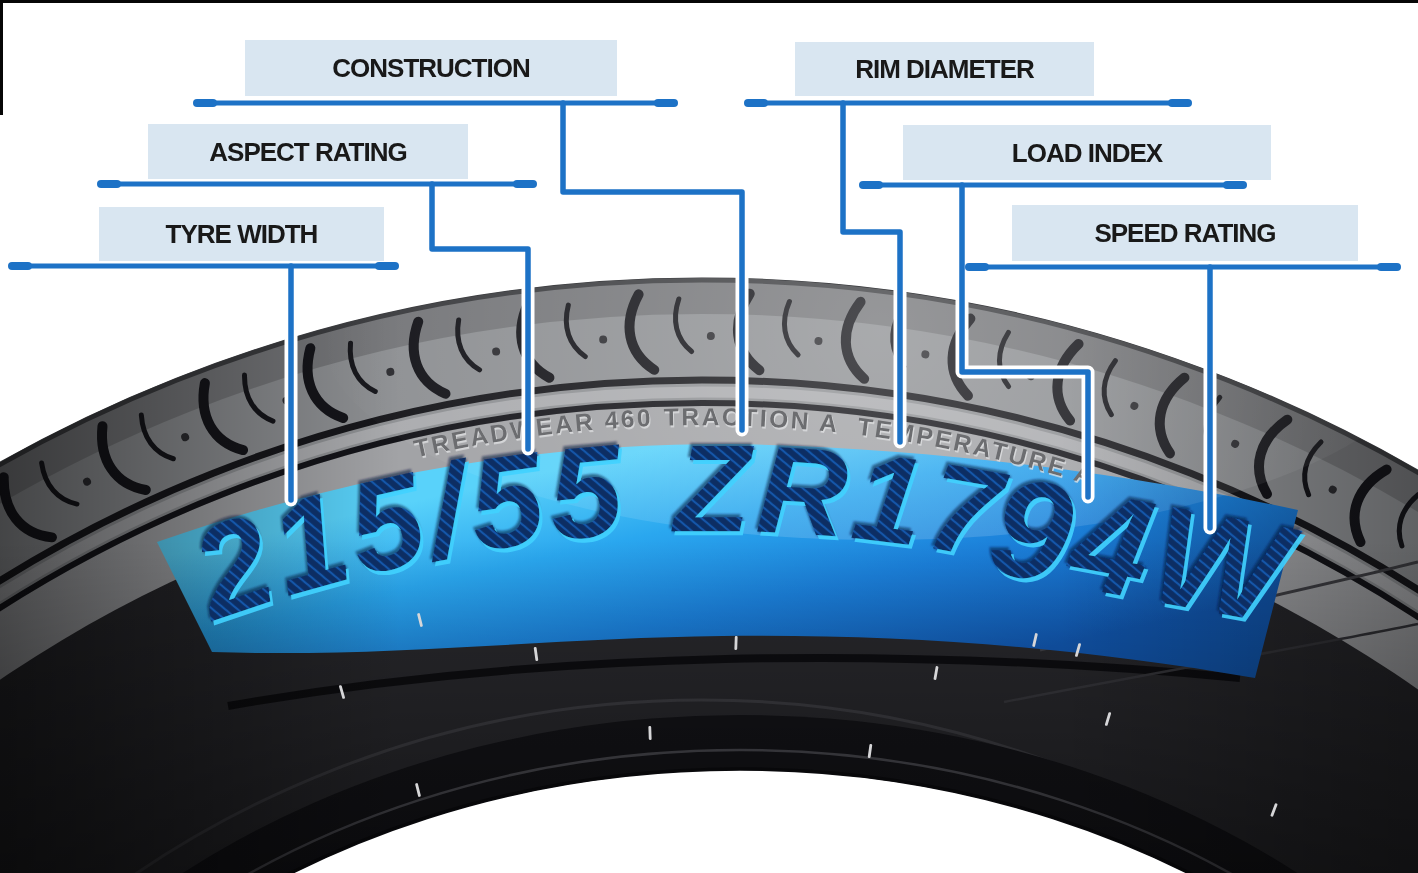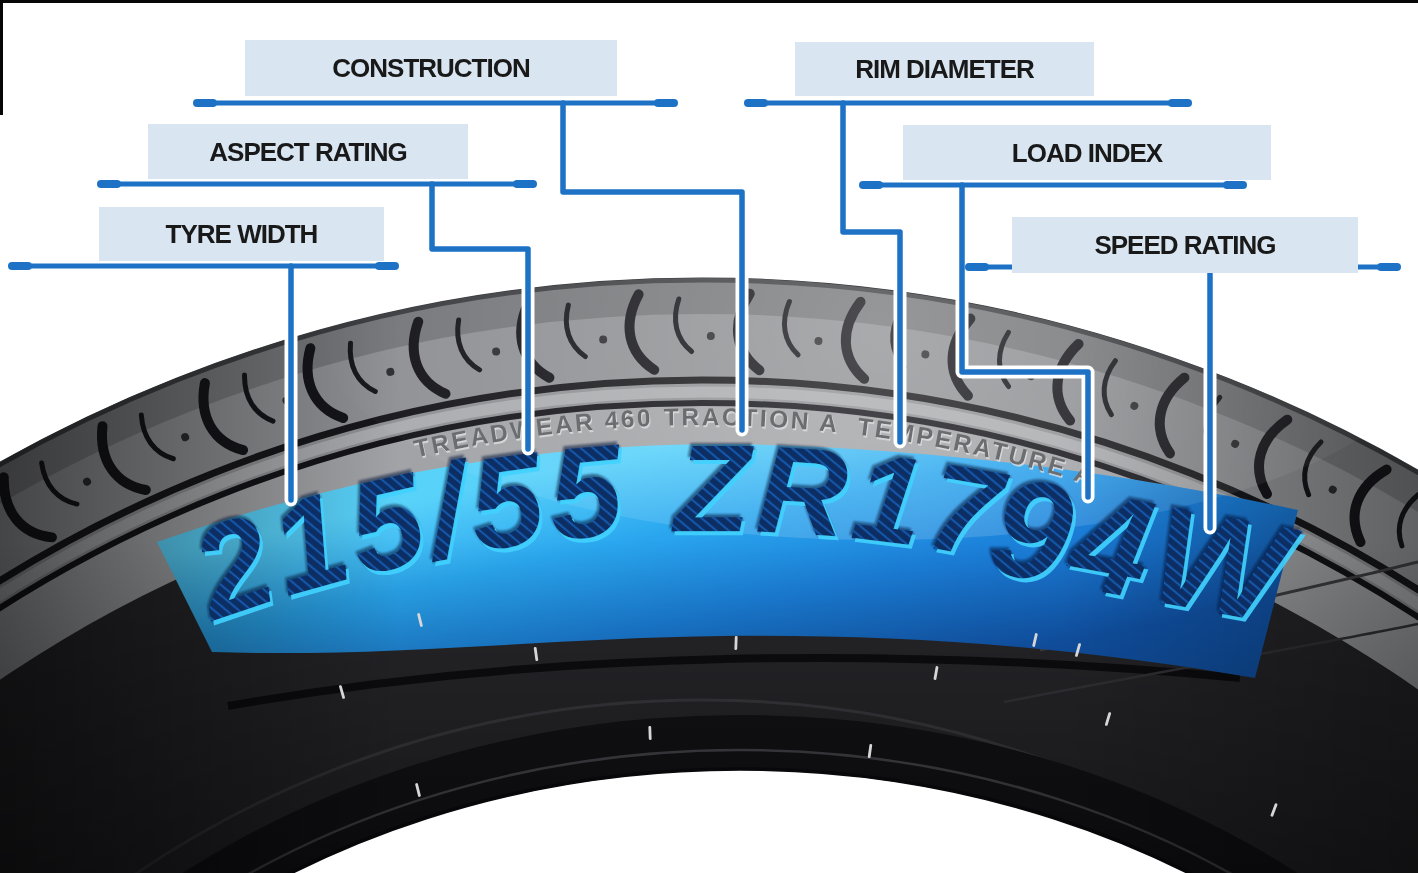--- a/index.html
+++ b/index.html
@@ -195,20 +195,20 @@
 </div>
 <div class="tag" style="left:148px;top:124px;width:320px;height:55px;">
   <span>ASPECT RATING</span>
 </div>
 <div class="tag" style="left:903px;top:125px;width:368px;height:55px;">
   <span>LOAD INDEX</span>
 </div>
 <div class="tag" style="left:55px;top:207px;width:285px;height:54px;margin-left:44px;">
   <span>TYRE WIDTH</span>
 </div>
-<div class="tag" style="left:1012px;top:205px;width:346px;height:56px;margin-top:12px;">
+<div class="tag" style="left:1012px;top:205px;width:346px;height:56px;">
   <span>SPEED RATING</span>
 </div>
 
 <div class="frame-top"></div>
 <div class="frame-left"></div>
 
 </div>
 
 </body></html>

